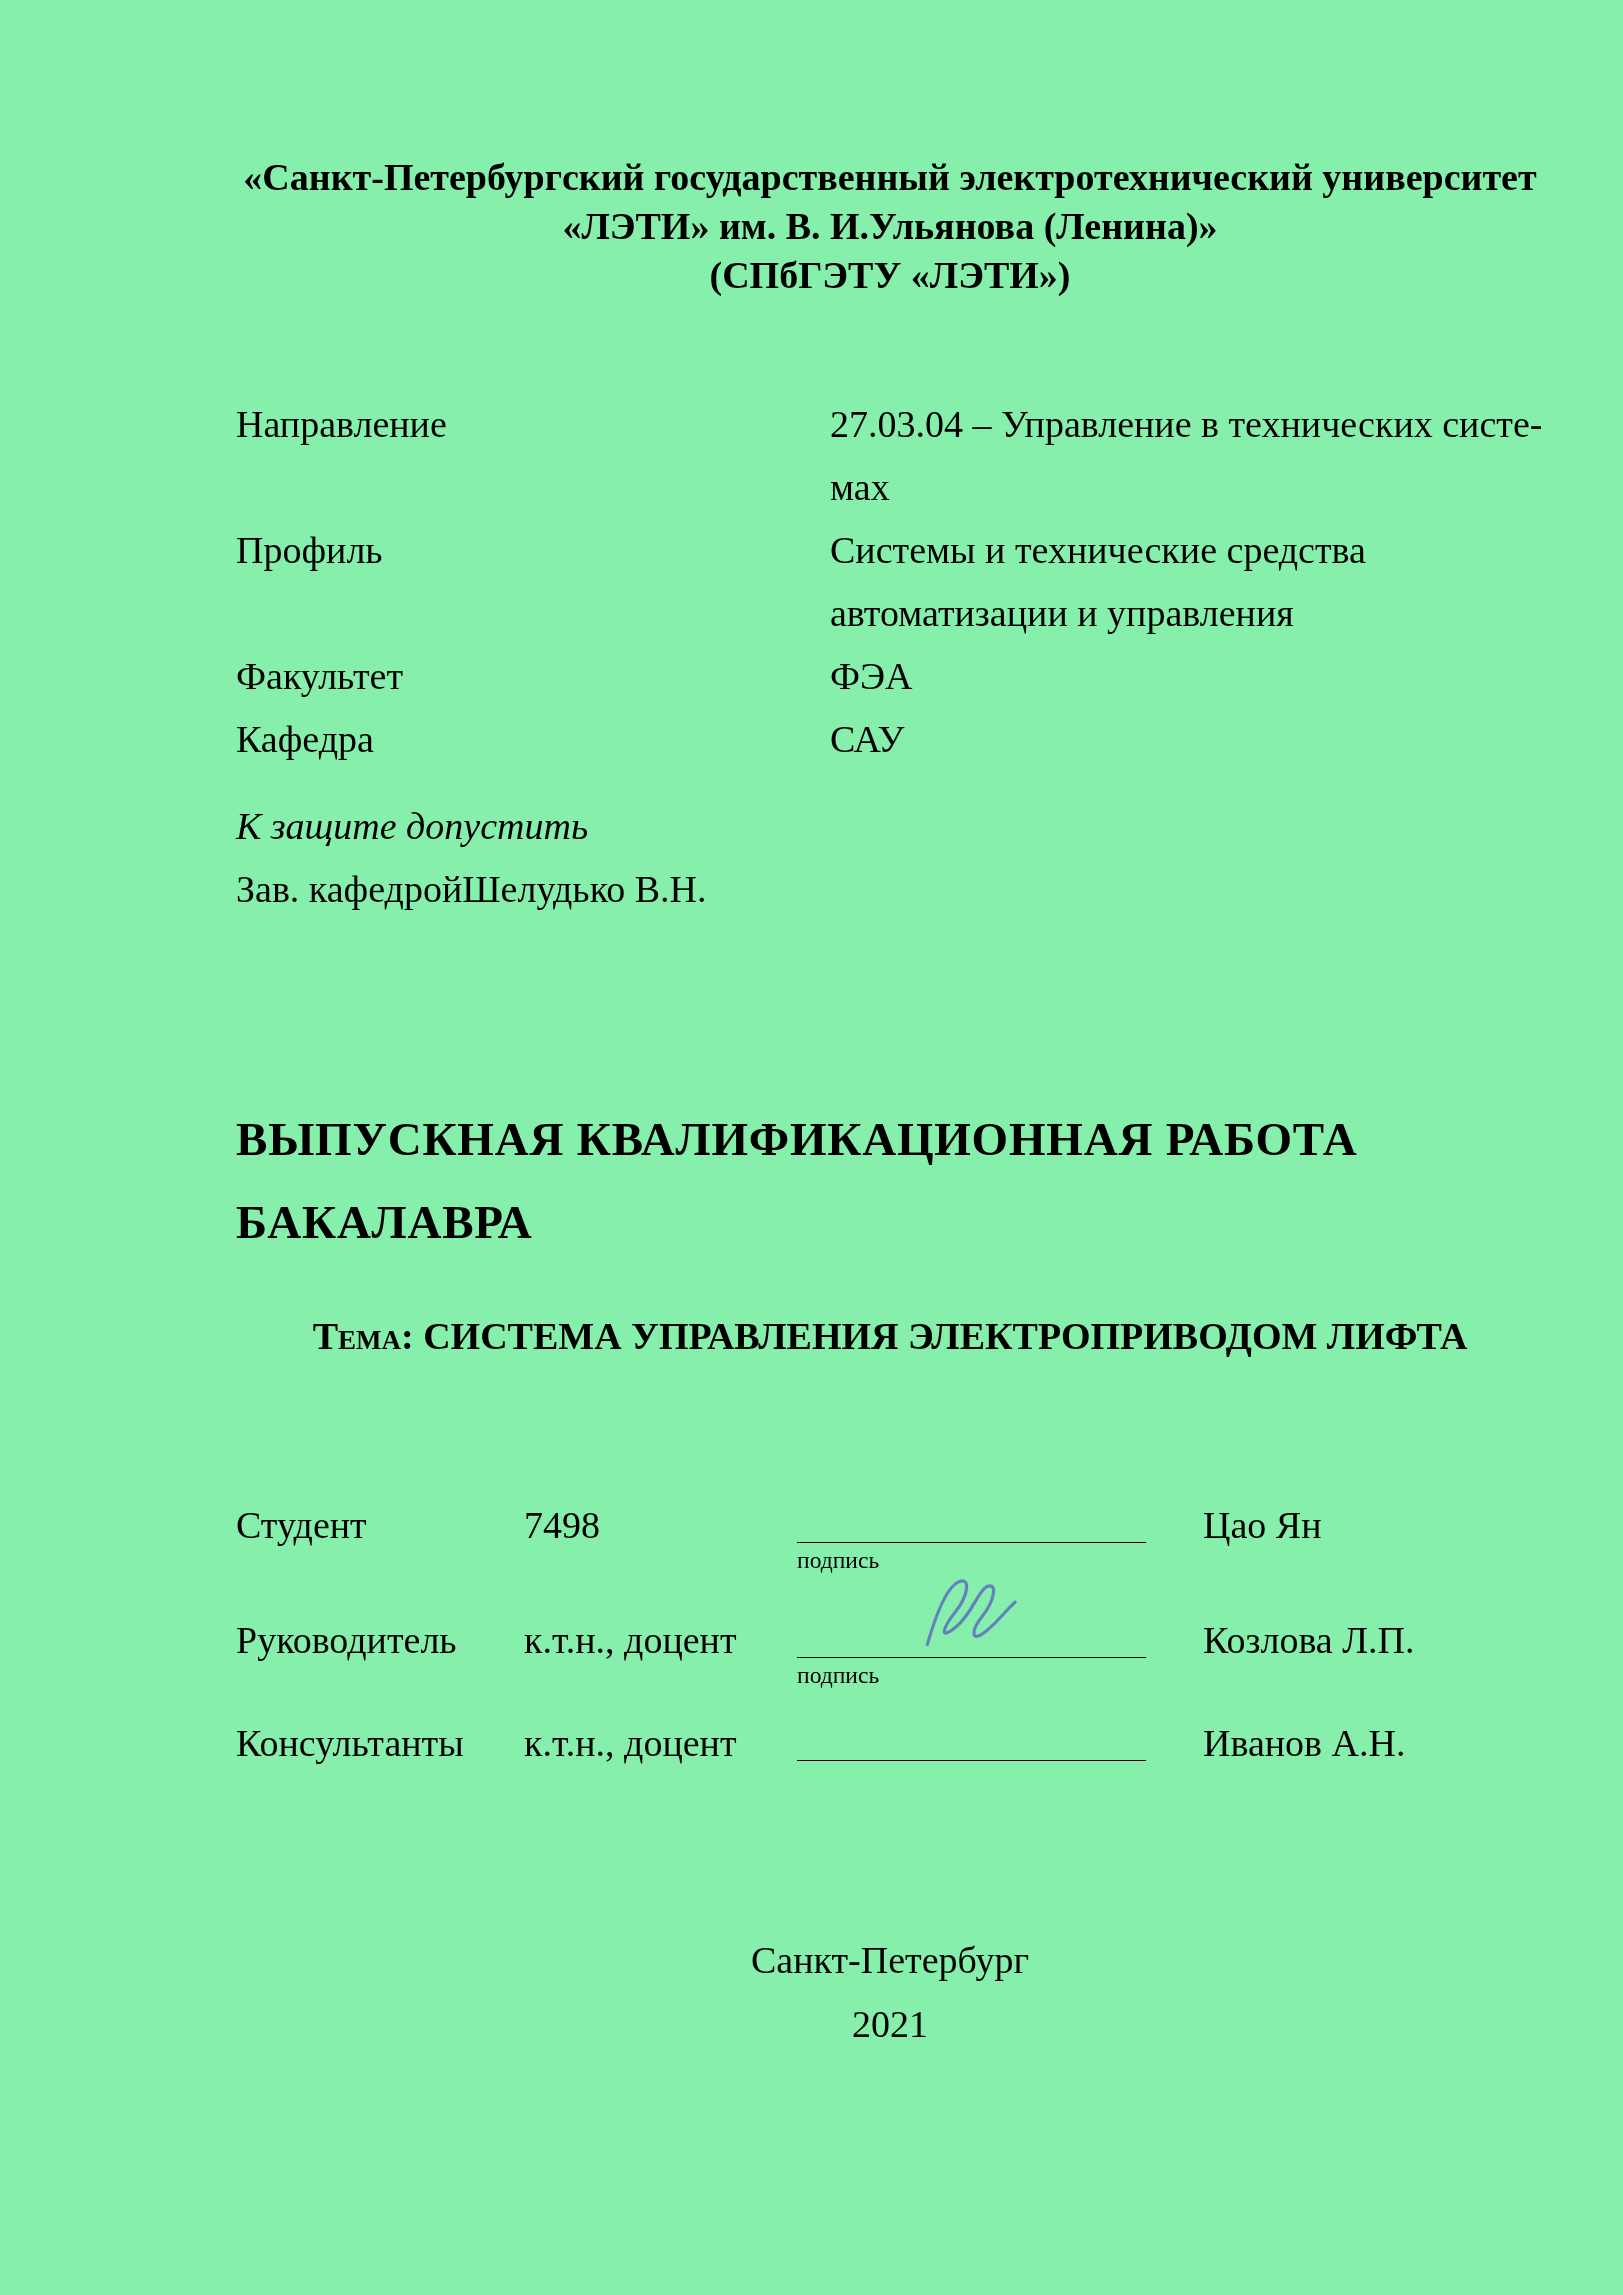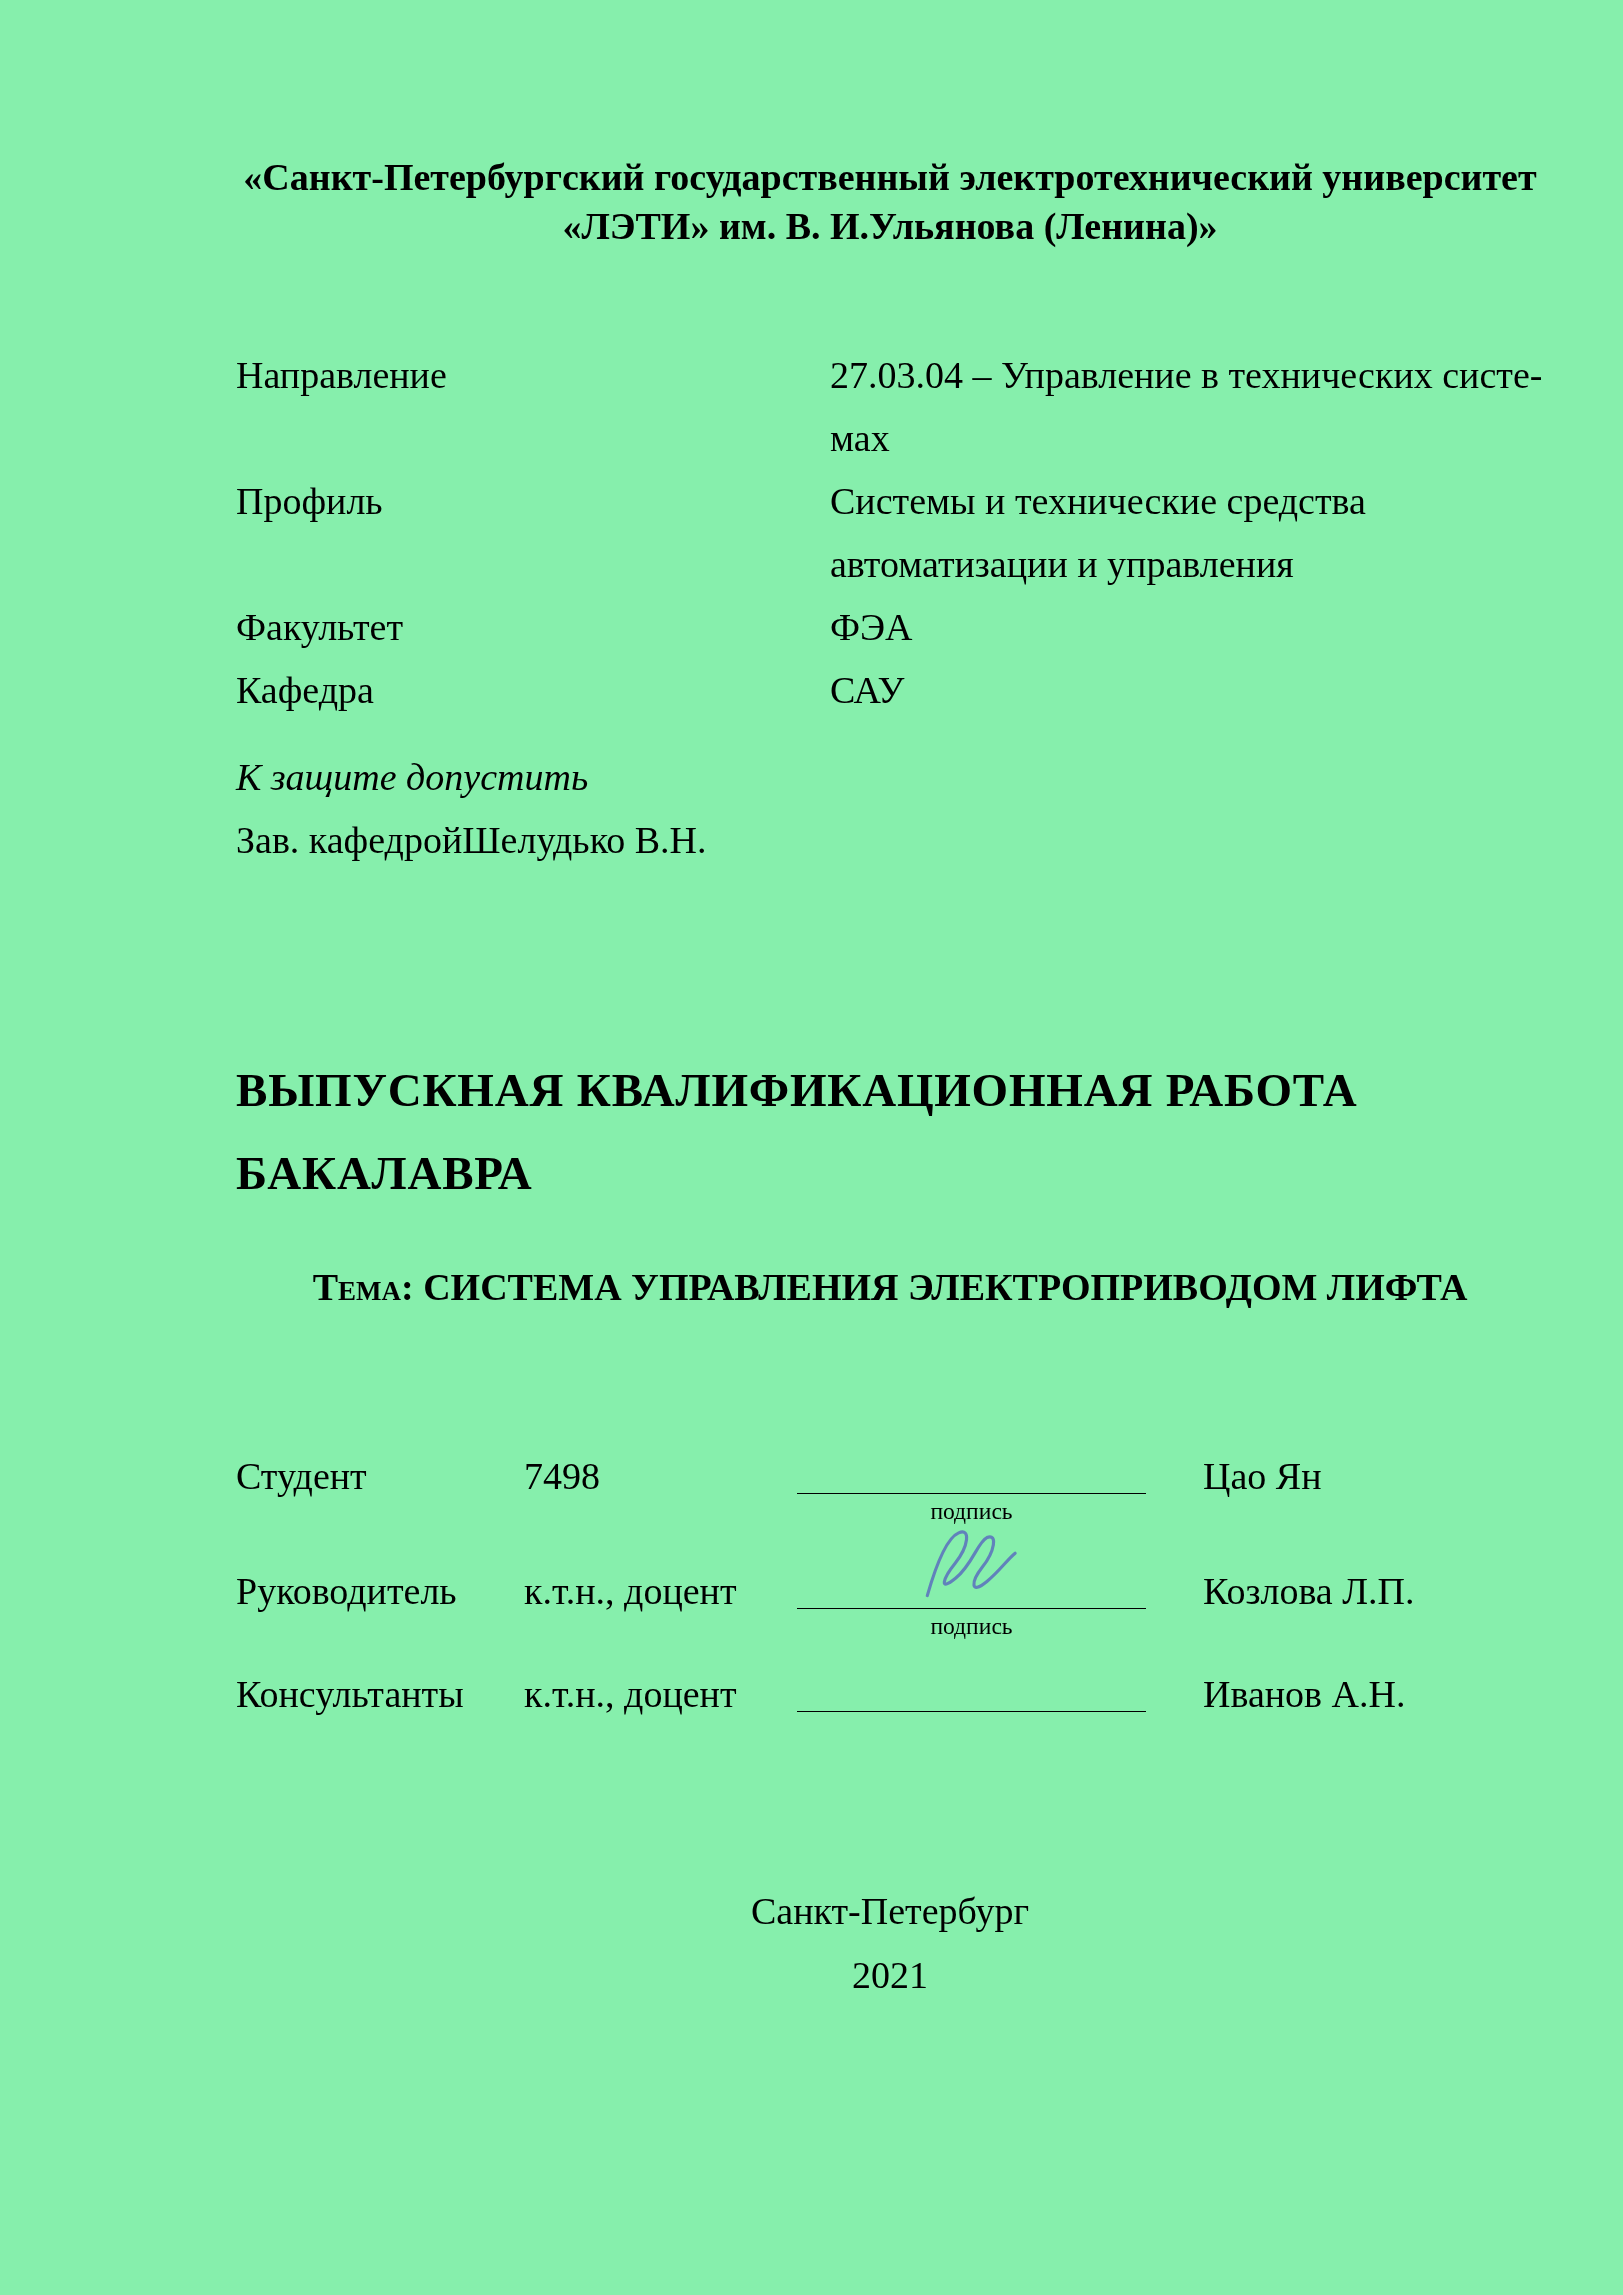--- a/index.html
+++ b/index.html
@@ -51,40 +51,41 @@
 
   
   .signatures { margin-top: 126px; font-size: 38px; }
   .sig-row { display: grid; grid-template-columns: 288px 273px 406px 1fr; align-items: start; }
   .sig-row-1 { margin-top: 31px; }
   .sig-row-2 { margin-top: 19.6px; }
   .sig-row-3 { margin-top: 43px; }
   .sig-role, .sig-qualifier, .sig-name { line-height: 63px; }
   .sig-line-cell { position: relative; width: 349px; }
   .sig-line { height: 49px; border-bottom: 1.6px solid #000; }
-  .sig-caption { text-align: center; font-size: 23.6px; line-height: 35px; height: 35px; color: #000; font-family: Liberation Serif, serif; }
+  .sig-caption { font-size: 23.6px; line-height: 35px; height: 35px; color: #000; font-family: Liberation Serif, serif; }
   .scribble {
     position: absolute;
     left: 50%;
     transform: translateX(-50%);
     top: -46px;
     pointer-events: none;
   }
 
   
   .doc-footer { margin-top: 153px; text-align: center; font-size: 38px; line-height: 64px; }
 </style>
 </head>
 <body>
 
 <div class="page">
 
   <header class="doc-header">
     <div>«Санкт-Петербургский государственный электротехнический университет</div>
     <div>«ЛЭТИ» им. В. И.Ульянова (Ленина)»</div>
+    <div>(СПбГЭТУ «ЛЭТИ»)</div>
   </header>
 
   <section class="info">
     <div class="info-row">
       <div class="info-label">Направление</div>
       <div class="info-value">27.03.04 – Управление в технических систе-
 мах</div>
     </div>
     <div class="info-row">
       <div class="info-label">Профиль</div>

